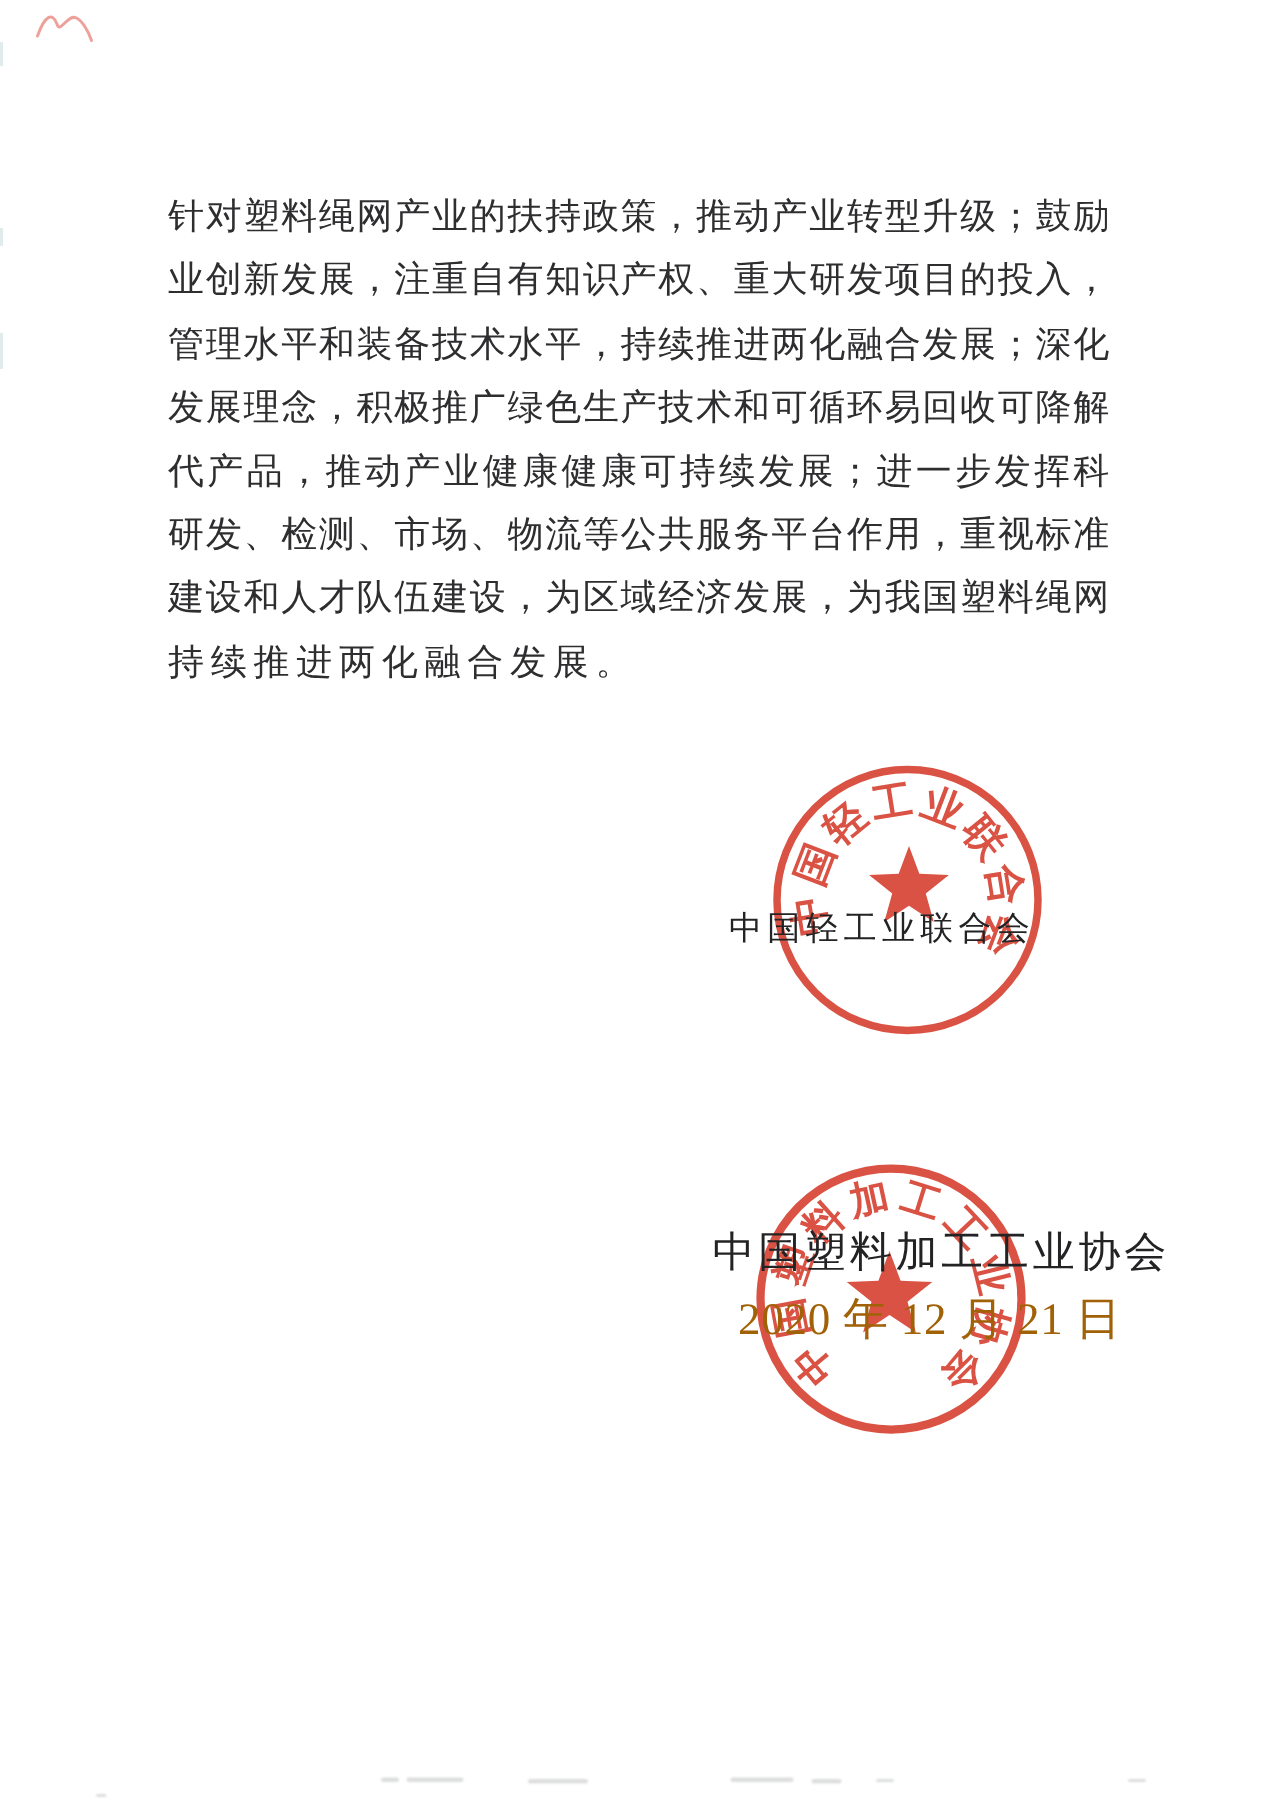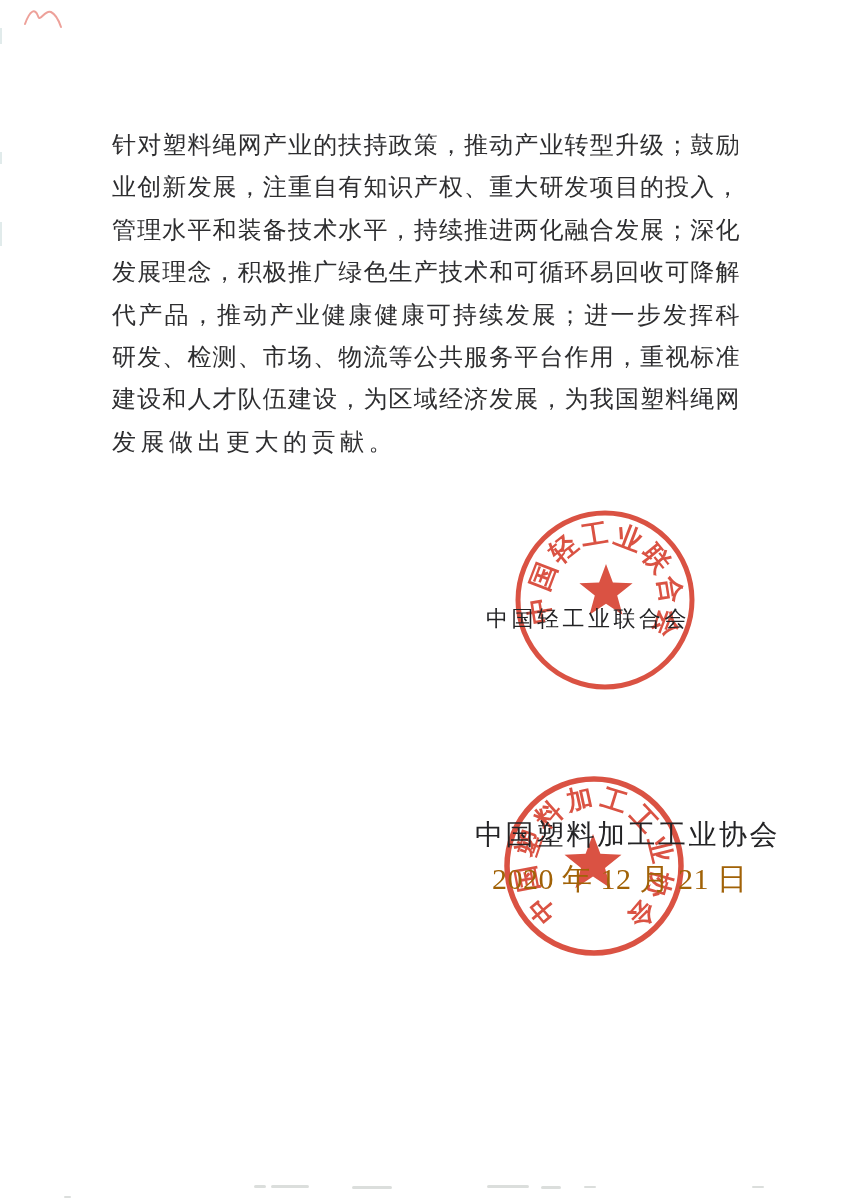--- a/index.html
+++ b/index.html
@@ -57,21 +57,21 @@
   </svg>
 
   <div class="body-text">
     <div class="line">针对塑料绳网产业的扶持政策，推动产业转型升级；鼓励企</div>
     <div class="line">业创新发展，注重自有知识产权、重大研发项目的投入，提升</div>
     <div class="line">管理水平和装备技术水平，持续推进两化融合发展；深化绿色</div>
     <div class="line">发展理念，积极推广绿色生产技术和可循环易回收可降解替</div>
     <div class="line">代产品，推动产业健康健康可持续发展；进一步发挥科技、</div>
     <div class="line">研发、检测、市场、物流等公共服务平台作用，重视标准化</div>
     <div class="line">建设和人才队伍建设，为区域经济发展，为我国塑料绳网行业</div>
-    <div class="line last">发展做出更大的贡献。</div>
+    <div class="line last">持续推进两化融合发展。</div>
   </div>
 
   <div class="seal seal-1"><svg width="184" height="184" viewBox="-92 -92 184 184">
         <circle r="87" fill="none" stroke="#d6402f" stroke-width="5"></circle>
         <polygon points="0.0,-28.0 6.9,-9.5 26.6,-8.7 11.2,3.6 16.5,22.7 0.0,11.8 -16.5,22.7 -11.2,3.6 -26.6,-8.7 -6.9,-9.5" transform="translate(1,-8)" fill="#d6402f"></polygon>
         <text x="-65.2" y="10.3" transform="rotate(-99.0 -65.2 10.3)" class="seal-char" fill="#d6402f" font-size="27">中</text>
         <text x="-61.6" y="-23.7" transform="rotate(-69.0 -61.6 -23.7)" class="seal-char" fill="#d6402f" font-size="27">国</text>
         <text x="-41.5" y="-51.3" transform="rotate(-39.0 -41.5 -51.3)" class="seal-char" fill="#d6402f" font-size="27">轻</text>
         <text x="-10.3" y="-65.2" transform="rotate(-9.0 -10.3 -65.2)" class="seal-char" fill="#d6402f" font-size="27">工</text>
         <text x="23.7" y="-61.6" transform="rotate(21.0 23.7 -61.6)" class="seal-char" fill="#d6402f" font-size="27">业</text>

